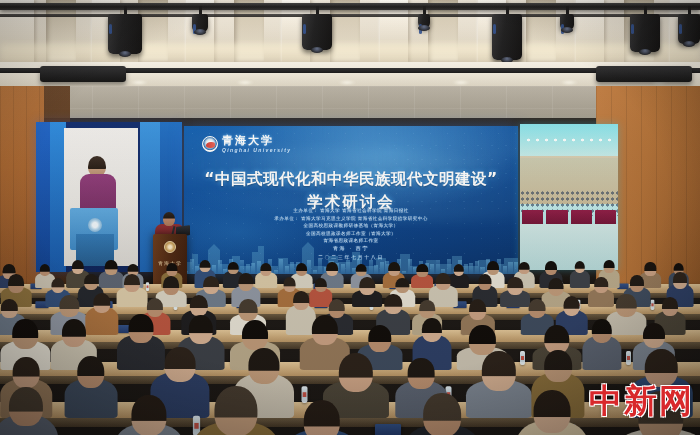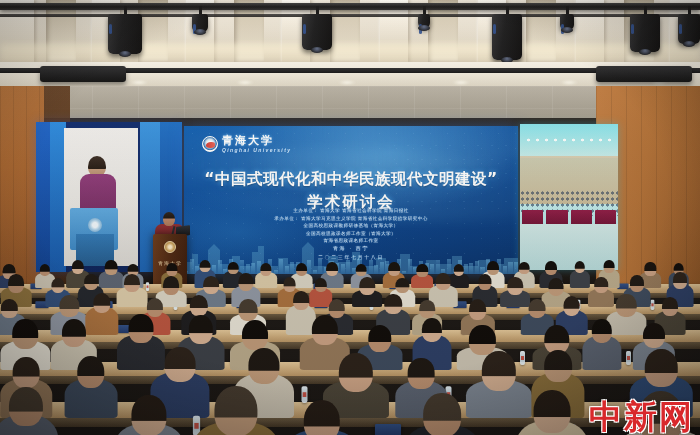--- a/index.html
+++ b/index.html
@@ -369,21 +369,21 @@
   }
   .namecard {
     position:absolute; width:18px; height:9px;
     background: linear-gradient(180deg,#2f4f86,#20386a);
     border-radius:1px;
     box-shadow:0 1px 2px rgba(0,0,0,.35);
   }
 
   
   .watermark {
-    position:absolute; right:6px; bottom:2px;
+    position:absolute; right:6px; bottom:18px;
     display:flex; flex-direction:column; align-items:center;
     pointer-events:none;
   }
   .wm-cn {
     font-size:33px; font-weight:bold; color:#d8282b; letter-spacing:2px;
     line-height:1;
     font-family:"DejaVu Sans","Liberation Sans",sans-serif;
     text-shadow:
       -1px -1px 0 #fff, 1px -1px 0 #fff, -1px 1px 0 #fff, 1px 1px 0 #fff,
       0 0 4px rgba(0,0,0,.4);

